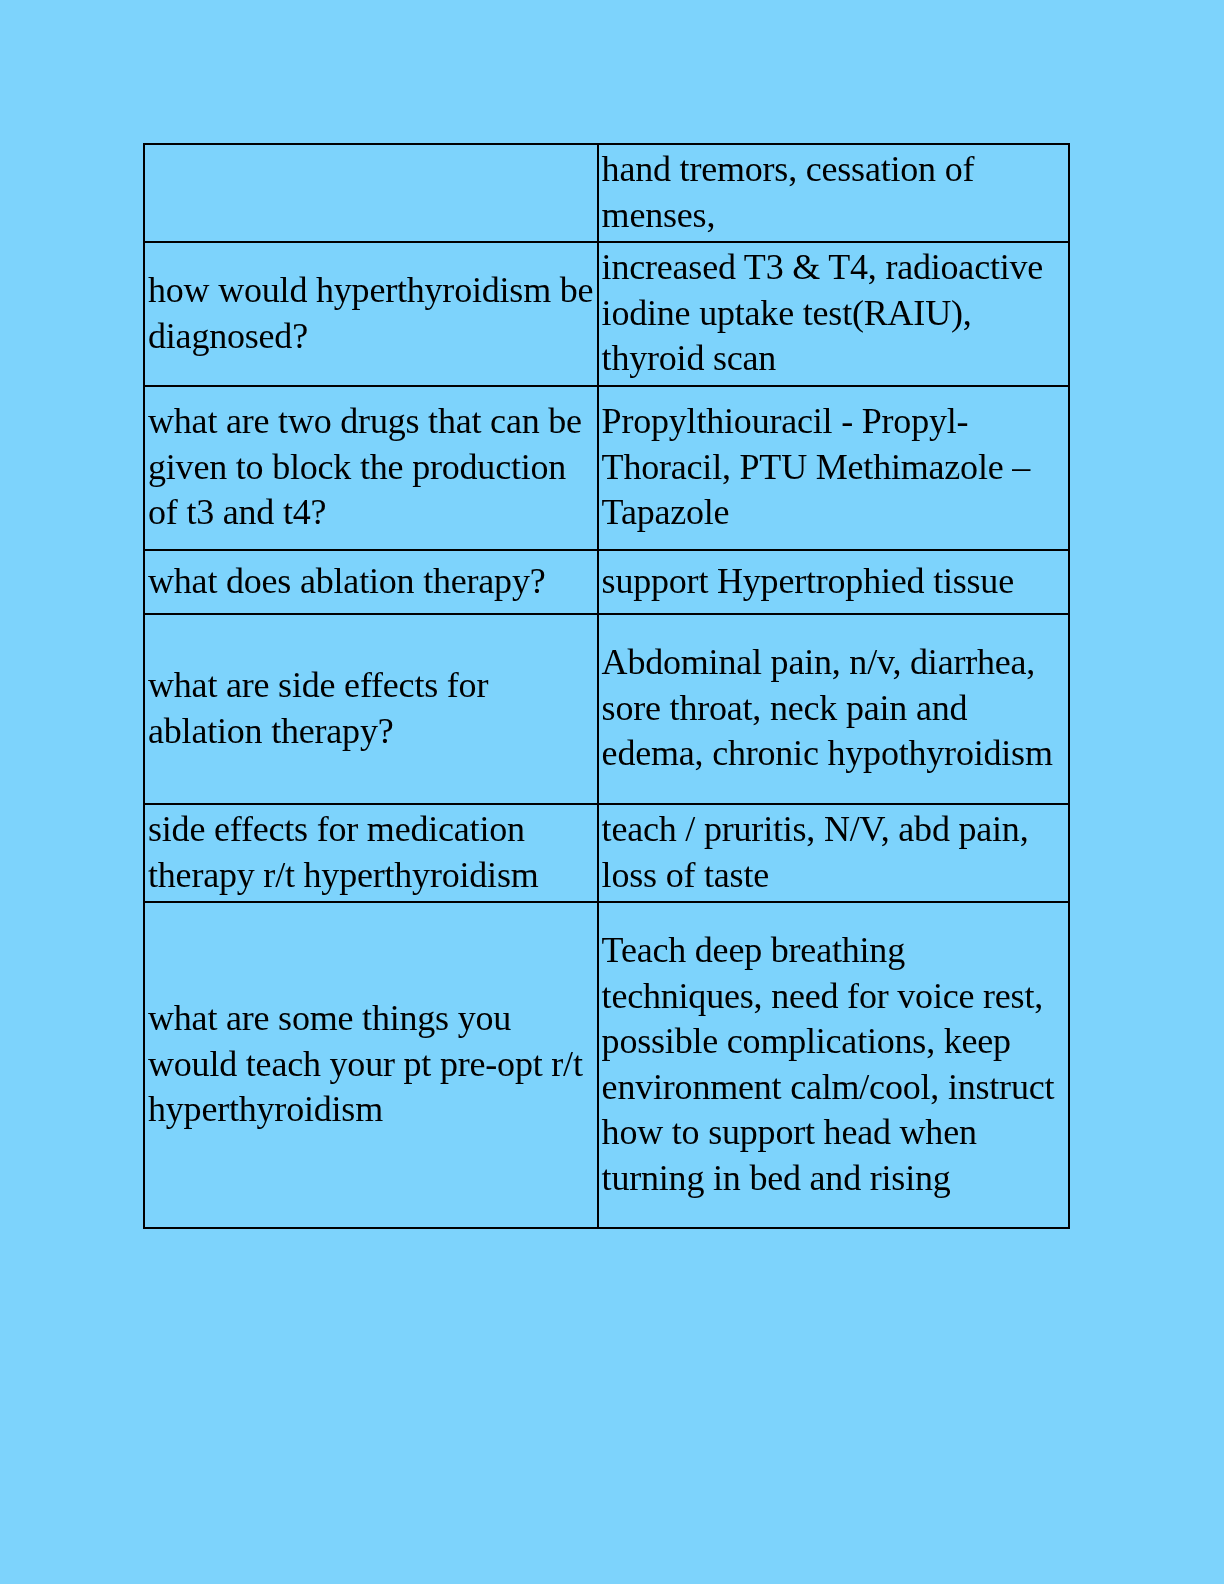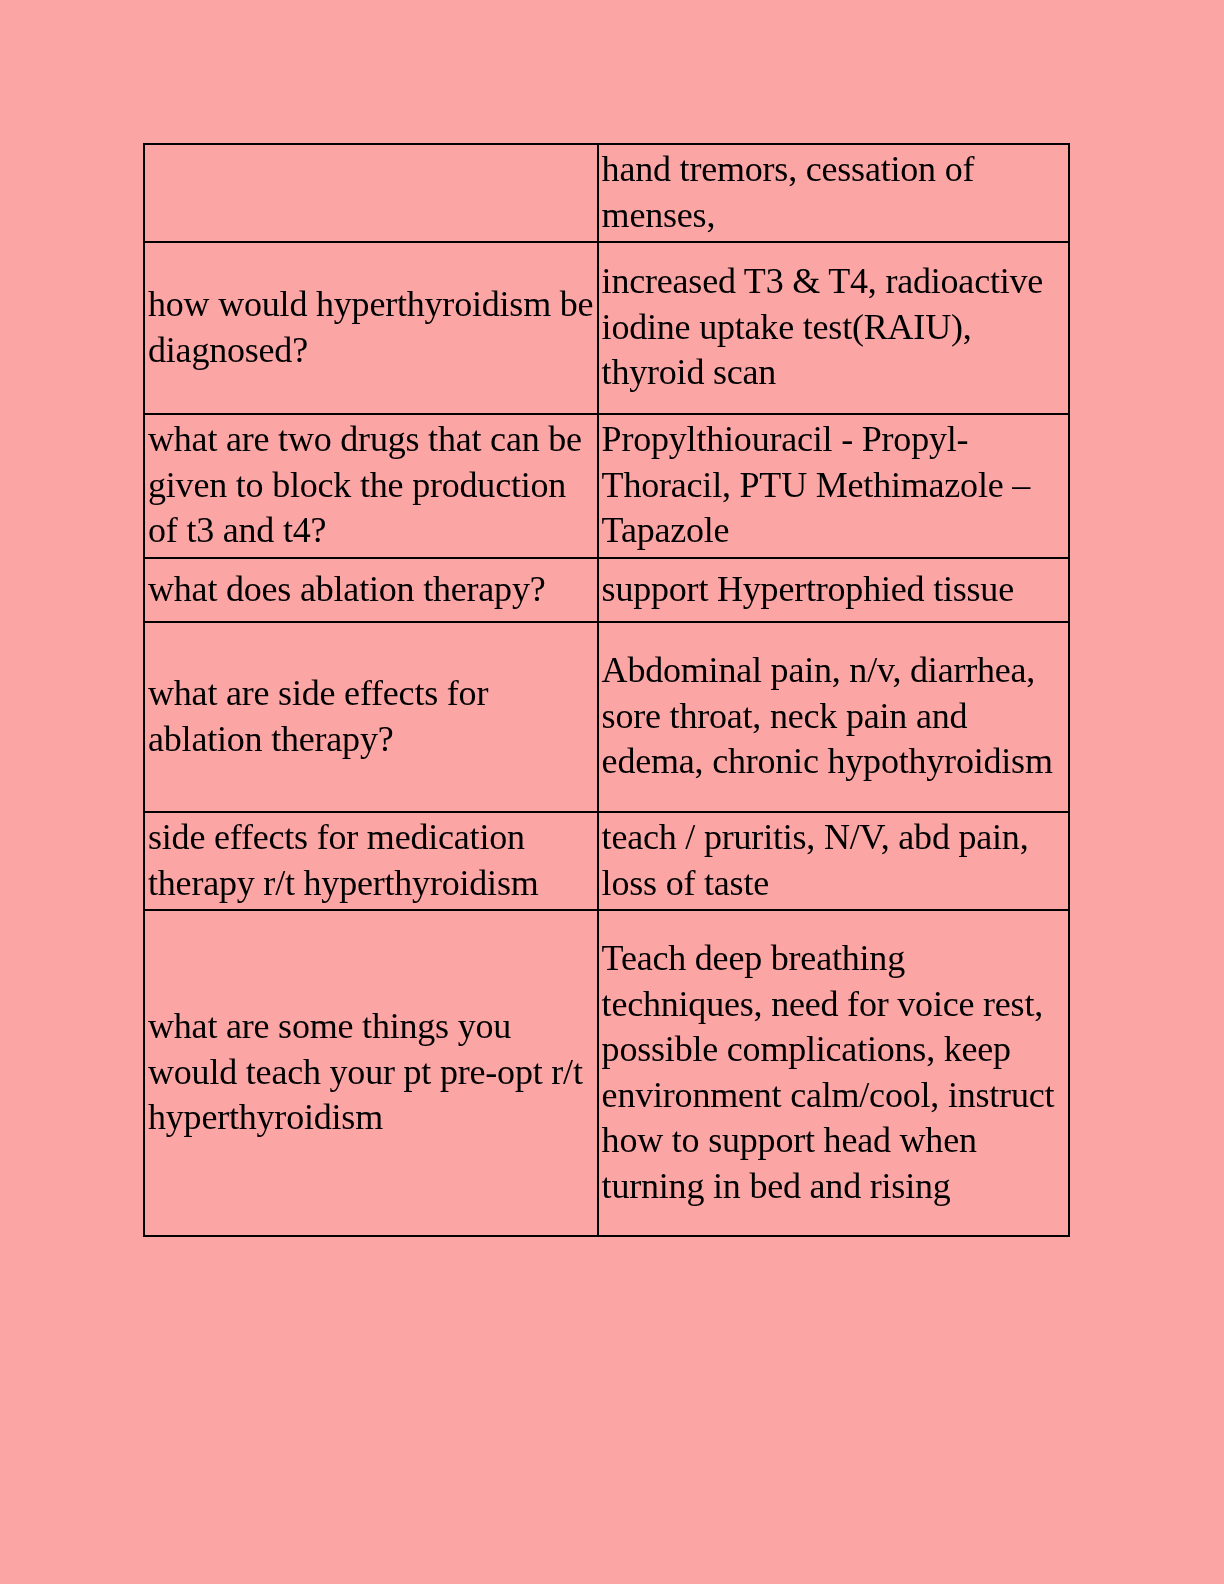--- a/index.html
+++ b/index.html
@@ -1,17 +1,17 @@
 <!DOCTYPE html>
 <html><head>
   <meta charset="utf-8">
   <style>
     html, body { margin: 0; padding: 0; background: #ffffff; }
     body { width: 1224px; height: 1584px; position: relative; overflow: hidden; }
-    .page { position: absolute; left: 0; top: 0; width: 1224px; height: 1584px; background: #fca5a5; }
+    .page { position: absolute; left: 0; top: 0; width: 1224px; height: 1584px; background: #7dd3fc; }
     table.cards {
       position: absolute;
       left: 143px; top: 143px;
       width: 927px;
       border-collapse: collapse;
       font-family: "Liberation Serif", "DejaVu Serif", serif;
       font-size: 36px;
       line-height: 45.5px;
       color: #000;
     }
@@ -32,29 +32,29 @@
   <table class="cards">
     <tbody>
       <tr style="height:98px">
         <td class="q">
             <span class="txt"></span>
           </td>
         <td class="a">
             <span class="txt">hand tremors, cessation of menses,</span>
           </td>
       </tr>
-      <tr style="height:172px">
+      <tr style="height:144px">
         <td class="q">
             <span class="txt">how would hyperthyroidism be diagnosed?</span>
           </td>
         <td class="a">
             <span class="txt">increased T3 &amp; T4, radioactive iodine uptake test(RAIU), thyroid scan</span>
           </td>
       </tr>
-      <tr style="height:144px">
+      <tr style="height:164px">
         <td class="q">
             <span class="txt">what are two drugs that can be given to block the production of t3 and t4?</span>
           </td>
         <td class="a">
             <span class="txt">Propylthiouracil - Propyl-Thoracil, PTU Methimazole – Tapazole</span>
           </td>
       </tr>
       <tr style="height:64px">
         <td class="q">
             <span class="txt">what does ablation therapy?</span>

